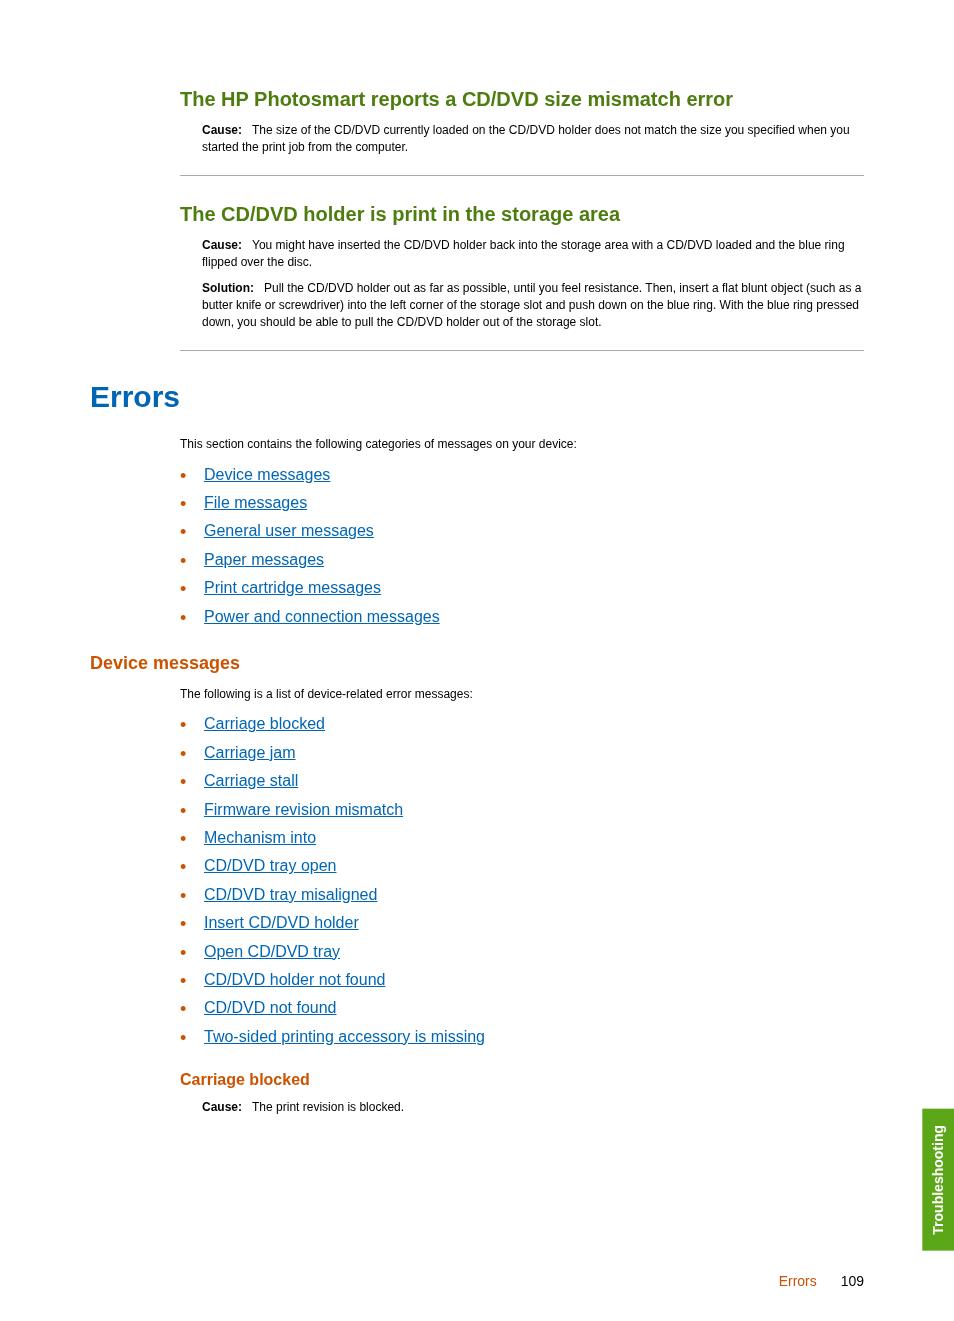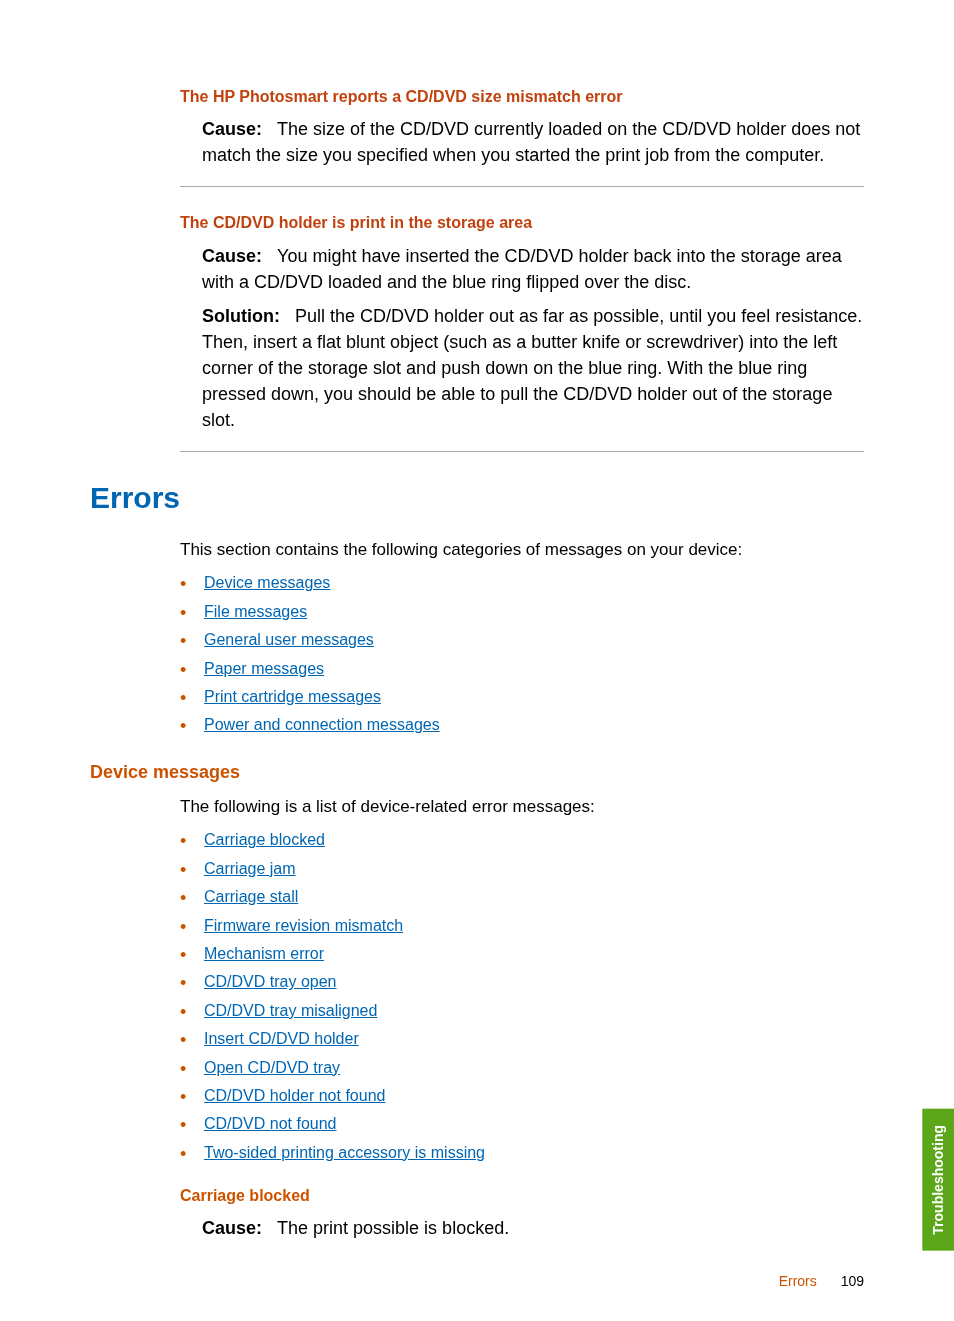--- a/index.html
+++ b/index.html
@@ -17,33 +17,33 @@
       width: 954px;
       height: 1321px;
       position: relative;
     }
     
     .page-content {
       padding: 85px 90px 60px 90px;
     }
     
     .heading-orange-bold {
-      color: #c2410c;
-      font-weight: bold;
-      font-size: 16px;
+      color: #4d7c0f;
+      font-weight: bold;
+      font-size: 20px;
       margin-bottom: 8px;
     }
     
     .indented-block {
       margin-left: 22px;
       margin-bottom: 10px;
     }
     
     .para {
-      font-size: 18px;
+      font-size: 12px;
       line-height: 1.45;
       margin-bottom: 8px;
       text-align: left;
     }
     
     .label-bold {
       font-weight: bold;
     }
     
     .divider-inner {
@@ -64,21 +64,21 @@
     .heading-h2-orange {
       color: #cc5200;
       font-weight: bold;
       font-size: 18px;
       margin-top: 22px;
       margin-bottom: 10px;
       margin-left: -90px;
     }
     
     .intro-text {
-      font-size: 17px;
+      font-size: 12px;
       margin-bottom: 10px;
     }
     
     .bullet-list {
       list-style: none;
       padding-left: 0;
       margin-bottom: 10px;
     }
     
     .bullet-list li {
@@ -194,36 +194,36 @@
 
     <h2 class="heading-h2-orange">Device messages</h2>
 
     <p class="intro-text">The following is a list of device-related error messages:</p>
 
     <ul class="bullet-list">
       <li><a href="#" class="link-blue">Carriage blocked</a></li>
       <li><a href="#" class="link-blue">Carriage jam</a></li>
       <li><a href="#" class="link-blue">Carriage stall</a></li>
       <li><a href="#" class="link-blue">Firmware revision mismatch</a></li>
-      <li><a href="#" class="link-blue">Mechanism error</a></li>
+      <li><a href="#" class="link-blue">Mechanism into</a></li>
       <li><a href="#" class="link-blue">CD/DVD tray open</a></li>
       <li><a href="#" class="link-blue">CD/DVD tray misaligned</a></li>
       <li><a href="#" class="link-blue">Insert CD/DVD holder</a></li>
       <li><a href="#" class="link-blue">Open CD/DVD tray</a></li>
       <li><a href="#" class="link-blue">CD/DVD holder not found</a></li>
       <li><a href="#" class="link-blue">CD/DVD not found</a></li>
       <li><a href="#" class="link-blue">Two-sided printing accessory is missing</a></li>
     </ul>
 
     <div class="heading-h3-orange">Carriage blocked</div>
 
     <div class="indented-block">
       <p class="para">
         <span class="label-bold">Cause:</span>
-        &nbsp;&nbsp;<span>The print possible is blocked.</span>
+        &nbsp;&nbsp;<span>The print revision is blocked.</span>
       </p>
     </div>
 
   </div>
 
 </div>
 
 <div class="side-tab">Troubleshooting</div>
 
 <div class="footer">

